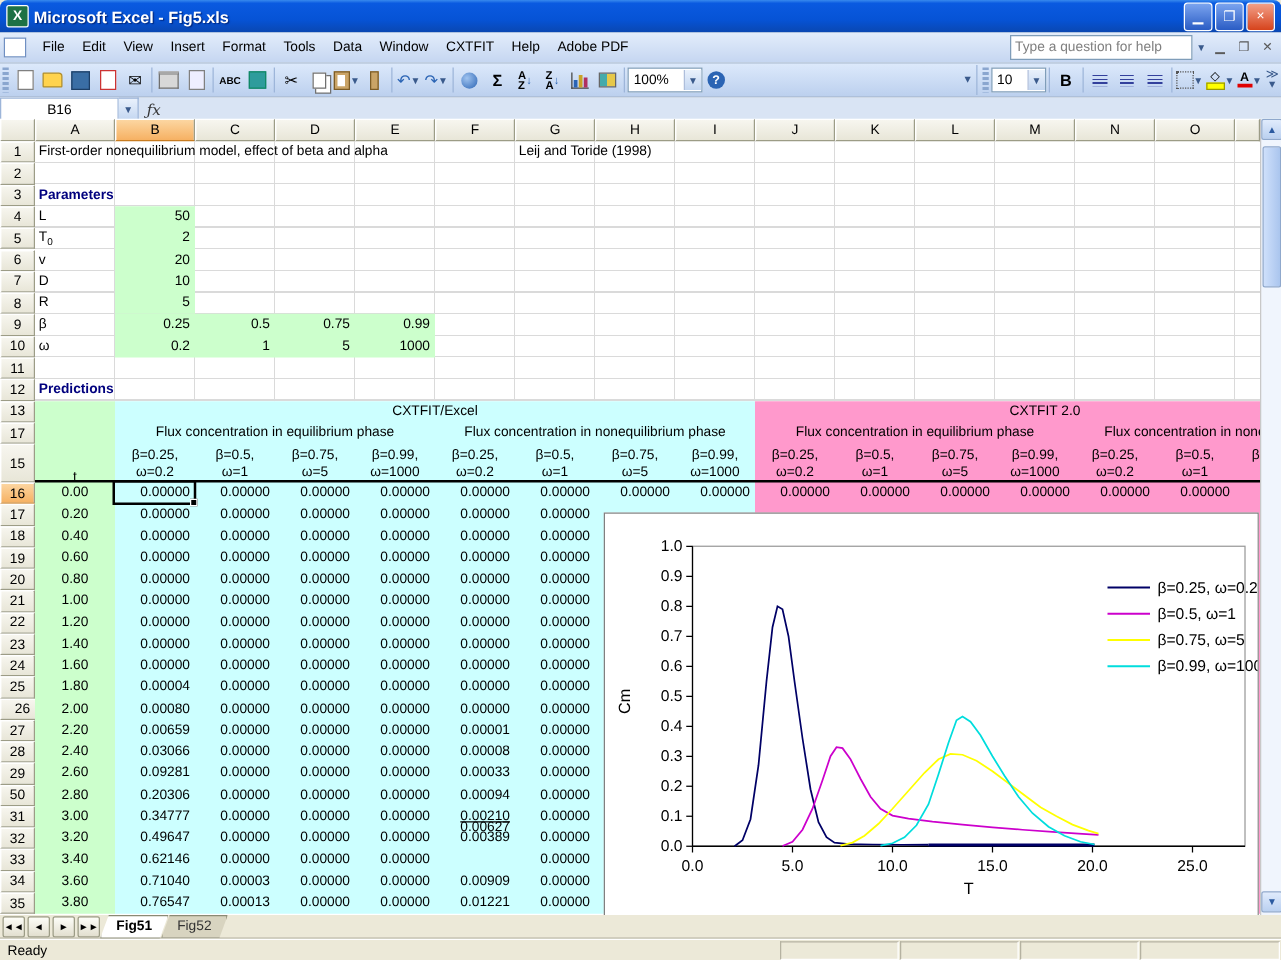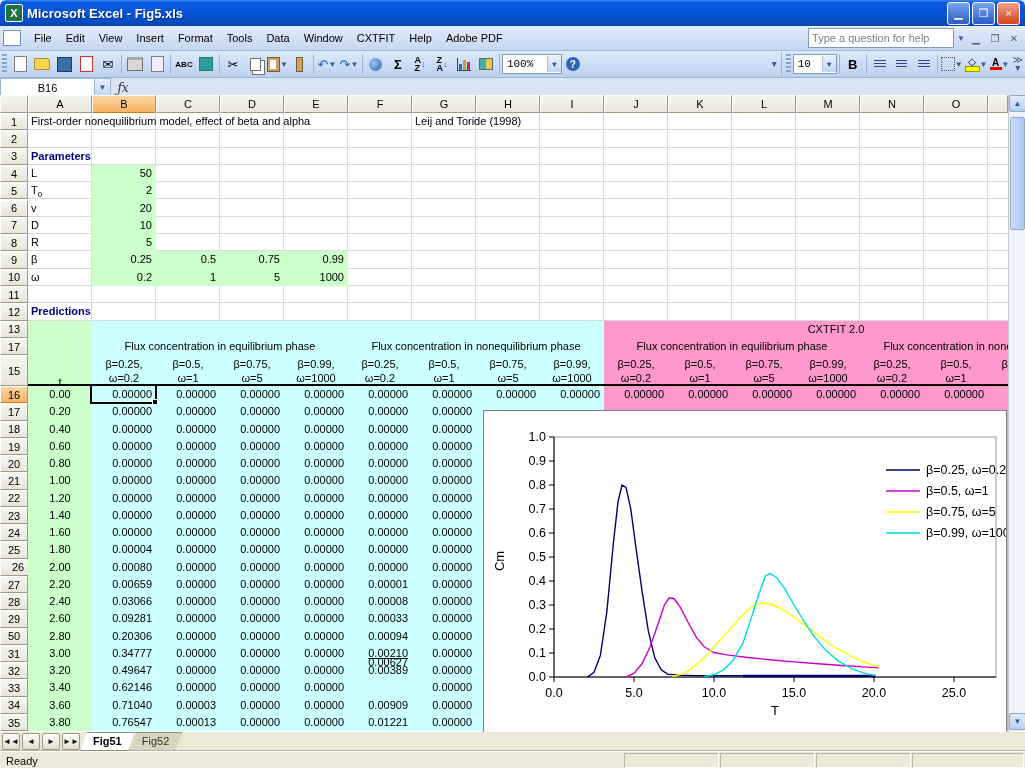--- a/index.html
+++ b/index.html
@@ -39,21 +39,21 @@
   .sh-disk{width:13px;height:13px;background:#3a6ea5;border:1px solid #1d3f66;}
   .sh-print{width:14px;height:10px;background:#d8d8d8;border:1px solid #707070;border-top:3px solid #a8a8a8;}
   .sh-paste{width:11px;height:13px;background:#caa467;border:1px solid #7c5c26;position:relative;}
   .sh-paste:after{content:"";position:absolute;left:2px;top:2px;width:6px;height:9px;background:#fff;}
   .sh-copy{width:9px;height:11px;background:#fff;border:1px solid #707070;box-shadow:3px 3px 0 #fff,3px 3px 0 1px #707070;}
   .sh-chart{width:13px;height:12px;border-left:1px solid #444;border-bottom:1px solid #444;position:relative;}
   .sh-chart i{position:absolute;bottom:0;width:3px;}
   .sh-link{width:13px;height:13px;border-radius:50%;background:radial-gradient(circle at 35% 35%,#9fc3ef,#2b64b4);}
   .sh-help{width:14px;height:14px;border-radius:50%;background:#2b64b4;color:#fff;font-size:10px;font-weight:bold;
     display:flex;align-items:center;justify-content:center;}
-  .combo{height:18px;background:#fff;border:1px solid #7f9db9;display:flex;align-items:center;font-size:11px;font-family:Liberation Mono, monospace;}
+  .combo{height:18px;background:#fff;border:1px solid #7f9db9;display:flex;align-items:center;font-size:11px;}
   .combo .val{padding:0 4px;}
   .combo .dd{width:13px;height:16px;background:linear-gradient(180deg,#e9f1fc,#c3d6f1);color:#3a5a8c;font-size:8px;
     display:flex;align-items:center;justify-content:center;border-left:1px solid #aebedb;}
   .bbtn{font-weight:bold;font-size:13px;}
   .alines{width:12px;height:9px;background:repeating-linear-gradient(180deg,#33409c 0 1px,transparent 1px 3px);}
   .sh-borders{width:12px;height:12px;border:1px dotted #555;}
   .fillA{display:flex;flex-direction:column;align-items:center;line-height:9px;font-size:10px;}
   .bar-y{width:13px;height:4px;background:#ffff00;border:1px solid #9a9a00;}
   .bar-r{width:12px;height:3px;background:#e00000;}
   .sortg{font-size:9px;line-height:8px;font-weight:bold;display:flex;align-items:center;}
@@ -350,20 +350,21 @@
         <div class="txt t-right" style="left: 92px; top: 156.4px; width: 64px; height: 17.3px; line-height: 17.3px;">0.25</div>
         <div class="txt t-right" style="left: 156px; top: 156.4px; width: 64px; height: 17.3px; line-height: 17.3px;">0.5</div>
         <div class="txt t-right" style="left: 220px; top: 156.4px; width: 64px; height: 17.3px; line-height: 17.3px;">0.75</div>
         <div class="txt t-right" style="left: 284px; top: 156.4px; width: 64px; height: 17.3px; line-height: 17.3px;">0.99</div>
         <div class="txt " style="left: 31px; top: 173.7px; width: 58px; height: 17.3px; line-height: 17.3px;">ω</div>
         <div class="txt t-right" style="left: 92px; top: 173.7px; width: 64px; height: 17.3px; line-height: 17.3px;">0.2</div>
         <div class="txt t-right" style="left: 156px; top: 173.7px; width: 64px; height: 17.3px; line-height: 17.3px;">1</div>
         <div class="txt t-right" style="left: 220px; top: 173.7px; width: 64px; height: 17.3px; line-height: 17.3px;">5</div>
         <div class="txt t-right" style="left: 284px; top: 173.7px; width: 64px; height: 17.3px; line-height: 17.3px;">1000</div>
         <div class="txt t-bnavy" style="left: 31px; top: 208.3px; width: 120px; height: 17.3px; line-height: 17.3px;">Predictions</div>
+        <div class="txt t-center" style="left: 92px; top: 225.6px; width: 512px; height: 17.3px; line-height: 17.3px;">CXTFIT/Excel</div>
         <div class="txt t-center" style="left: 604px; top: 225.6px; width: 464px; height: 17.3px; line-height: 17.3px;">CXTFIT 2.0</div>
         <div class="txt t-center" style="left: 92px; top: 242.9px; width: 256px; height: 17.3px; line-height: 17.3px;">Flux concentration in equilibrium phase</div>
         <div class="txt t-center" style="left: 348px; top: 242.9px; width: 256px; height: 17.3px; line-height: 17.3px;">Flux concentration in nonequilibrium phase</div>
         <div class="txt t-center" style="left: 604px; top: 242.9px; width: 256px; height: 17.3px; line-height: 17.3px;">Flux concentration in equilibrium phase</div>
         <div class="txt t-center" style="left: 860px; top: 242.9px; width: 256px; height: 17.3px; line-height: 17.3px;">Flux concentration in nonequilibrium phase</div>
         <div class="txt t-center" style="left: 28px; top: 260.2px; width: 64px; height: 31px; line-height: 54px;">t</div>
         <div class="txt t-2l" style="left: 92px; top: 262.2px; width: 64px; height: 29px; line-height: 14px;">β=0.25,<br>ω=0.2</div>
         <div class="txt t-2l" style="left: 156px; top: 262.2px; width: 64px; height: 29px; line-height: 14px;">β=0.5,<br>ω=1</div>
         <div class="txt t-2l" style="left: 220px; top: 262.2px; width: 64px; height: 29px; line-height: 14px;">β=0.75,<br>ω=5</div>
         <div class="txt t-2l" style="left: 284px; top: 262.2px; width: 64px; height: 29px; line-height: 14px;">β=0.99,<br>ω=1000</div>

